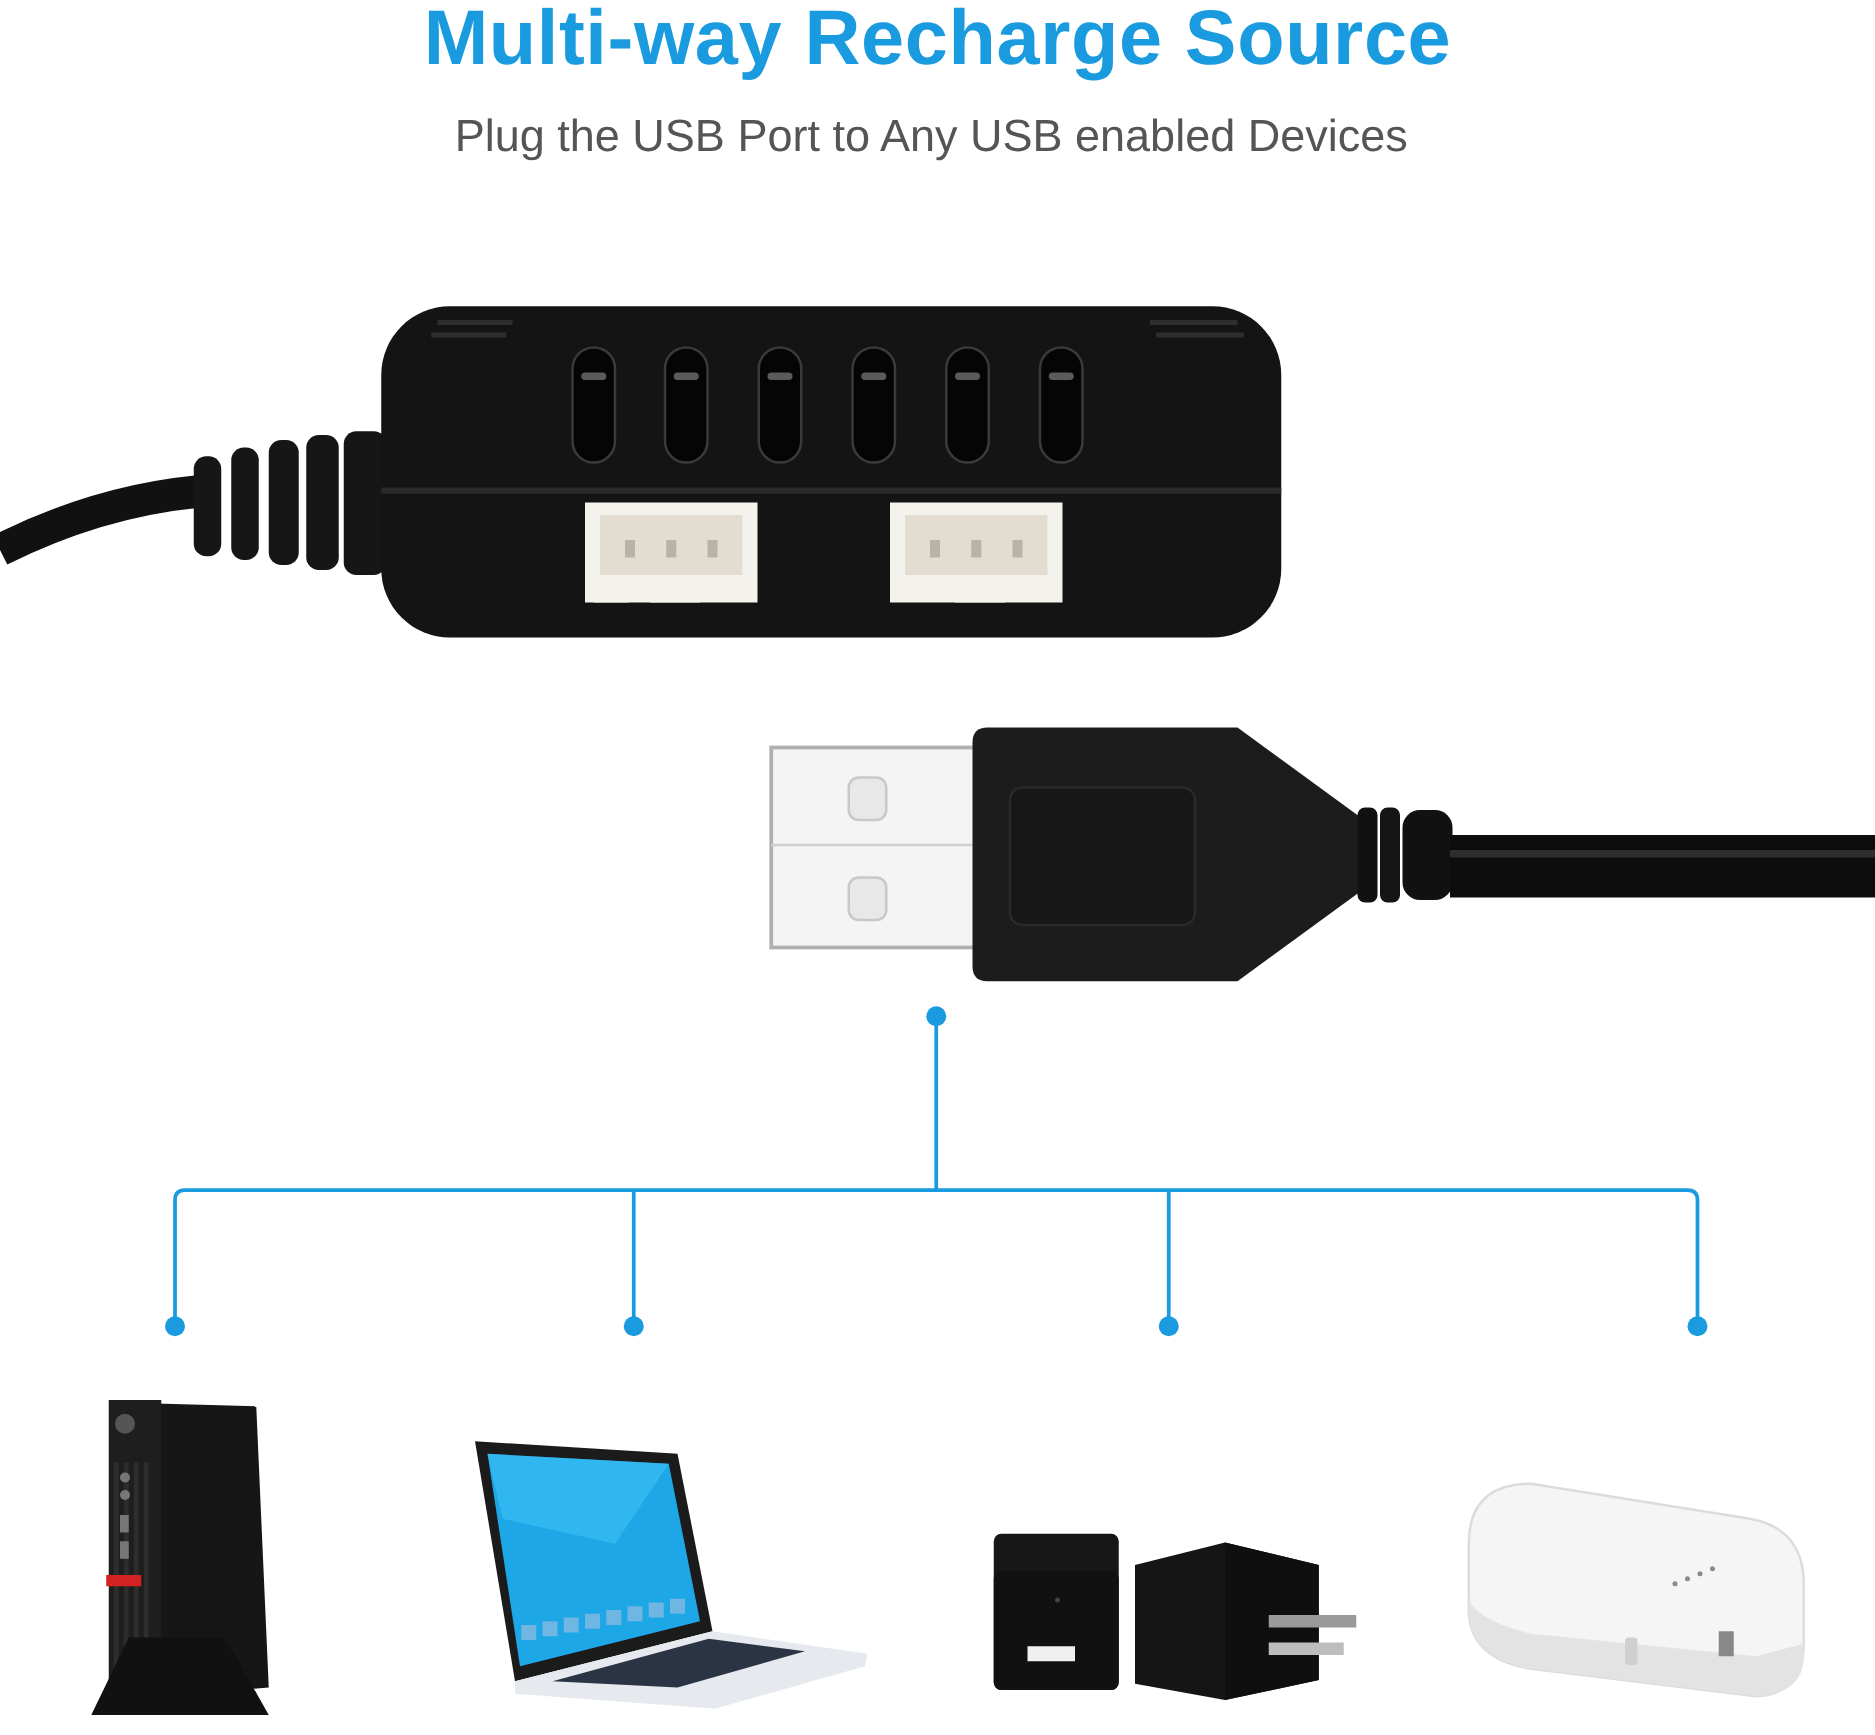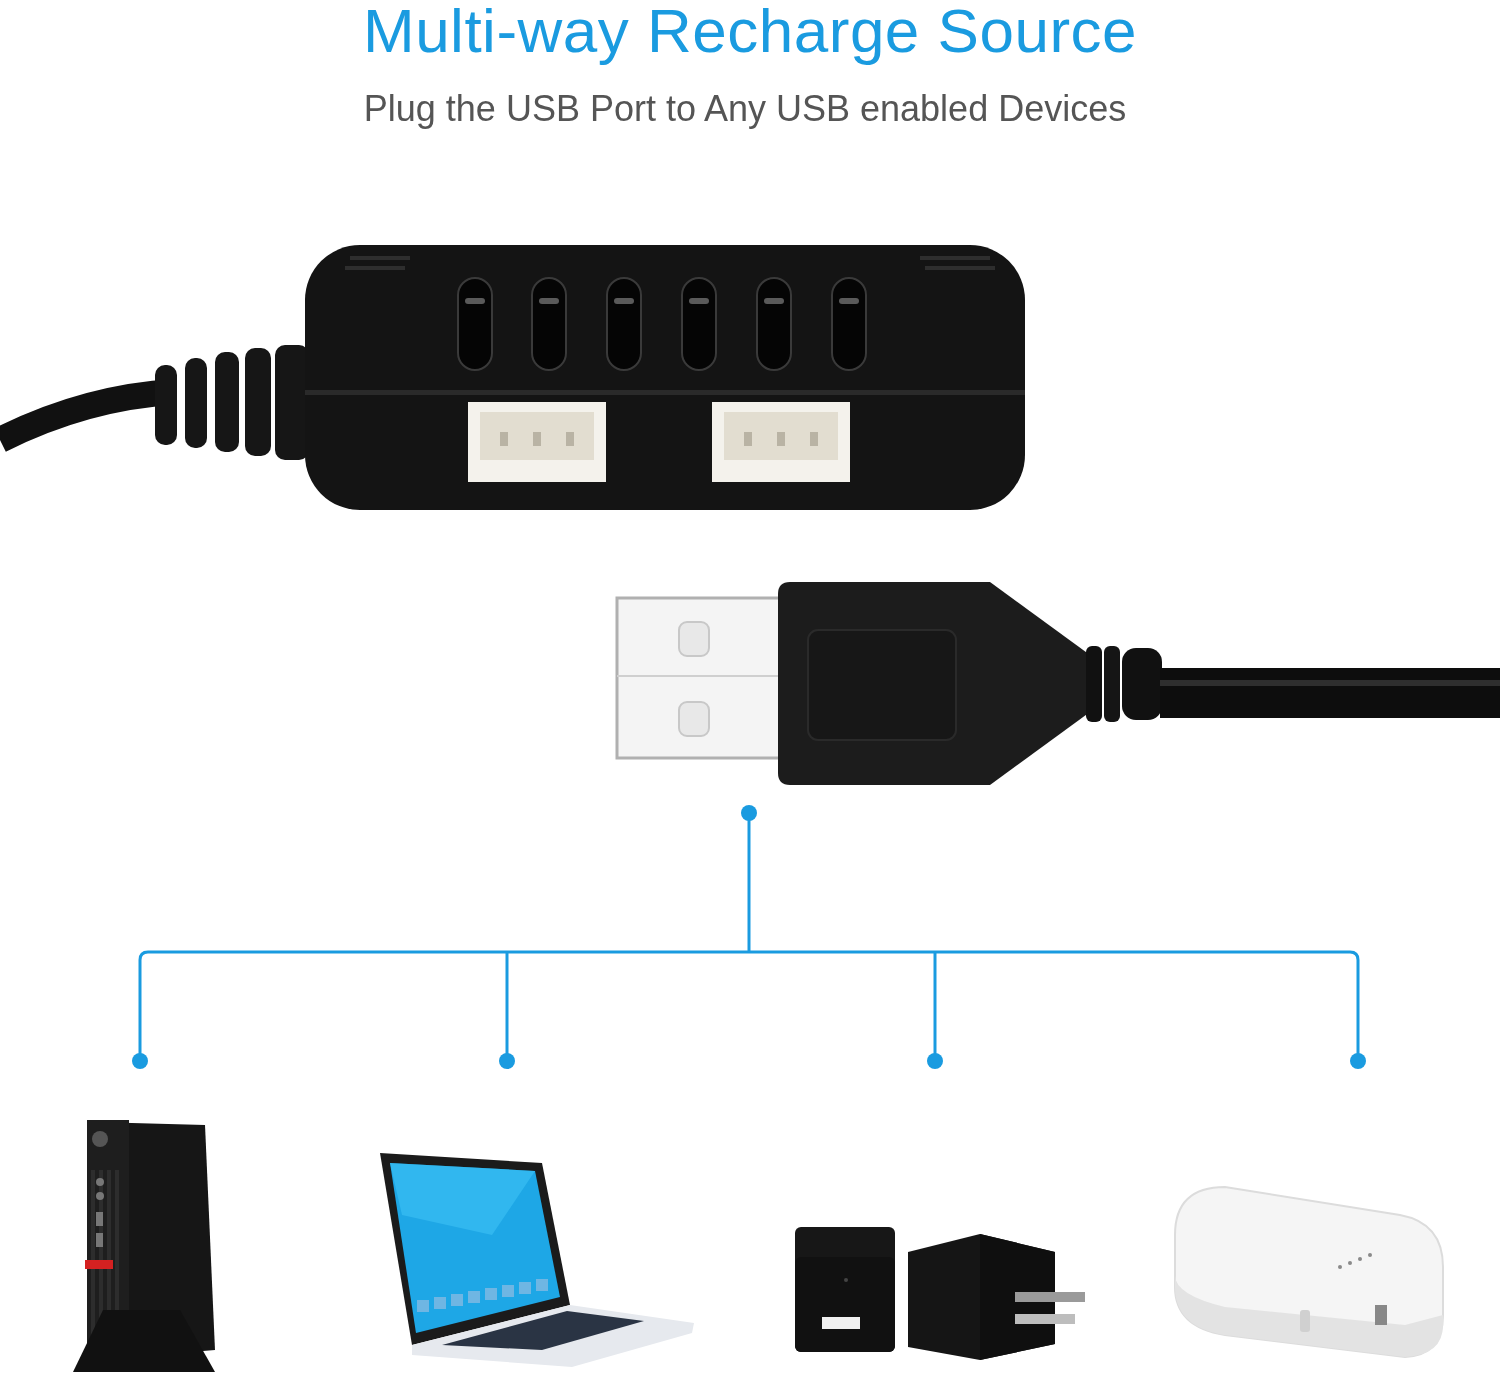--- a/index.html
+++ b/index.html
@@ -1,20 +1,20 @@
 <!DOCTYPE html>
 <html><head>
 <meta charset="utf-8">
 <style>
   * { box-sizing: border-box; margin: 0; padding: 0; }
   html, body { width: 1500px; height: 1388px; background: #ffffff; overflow: hidden; }
   body { position: relative; font-family: "Liberation Sans", sans-serif; }
   .title {
     position: absolute; left: 0; top: 0; width: 1500px; text-align: center;
-    font-family: "Liberation Sans", sans-serif; font-weight: normal; font-size: 62px;
+    font-family: "Liberation Sans", sans-serif; font-weight: bold; font-size: 62px;
     line-height: 62px; color: #1a9be0; letter-spacing: 0.5px;
   }
   .subtitle {
     position: absolute; left: 0; top: 88px; width: 1478px; text-align: center;
     font-family: "Liberation Sans", sans-serif; font-size: 36px; line-height: 42px; color: #555555; padding-left: 12px;
   }
   .layer { position: absolute; left: 0; top: 0; width: 1500px; height: 1388px; }
   .device { position: absolute; }
   .device svg { display: block; }
 </style>

